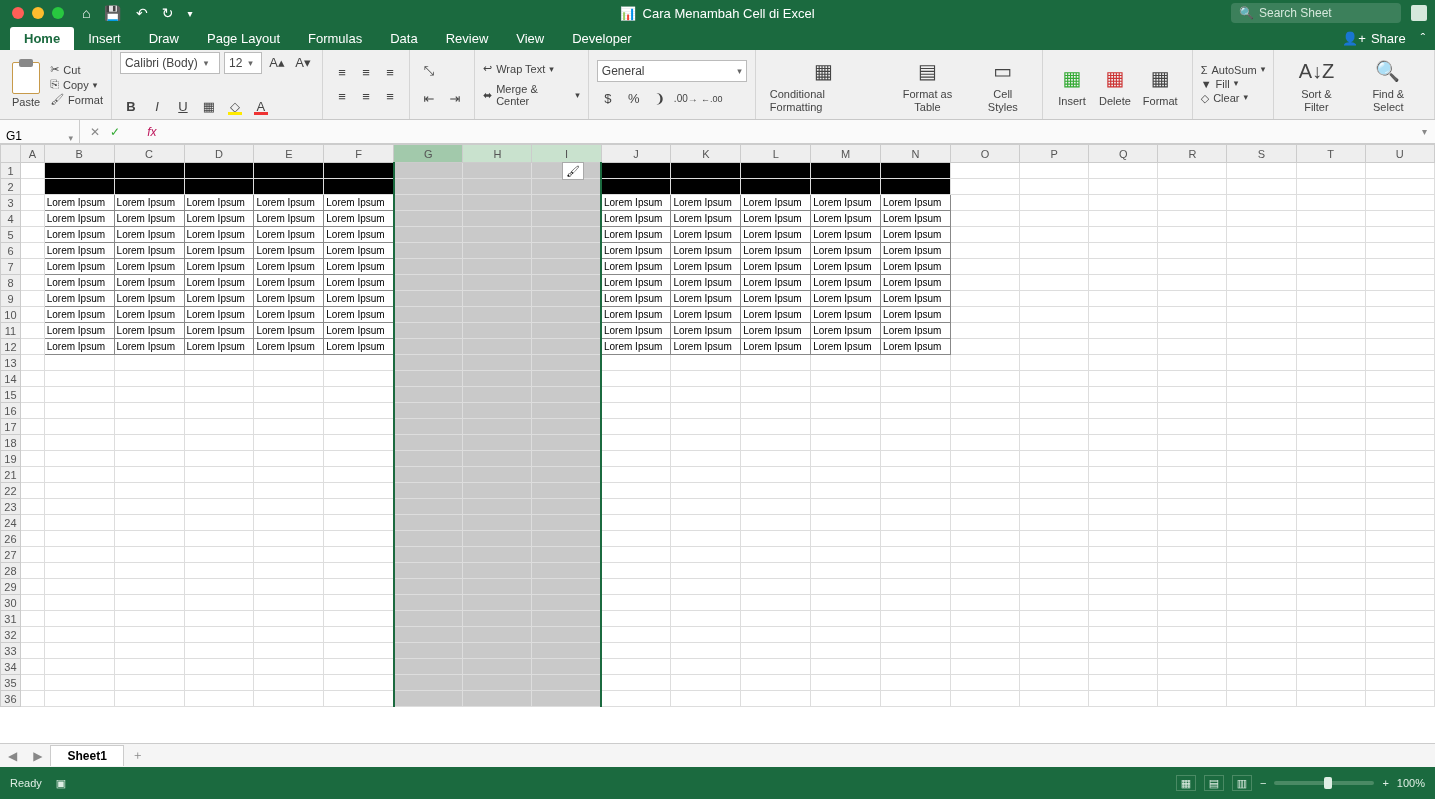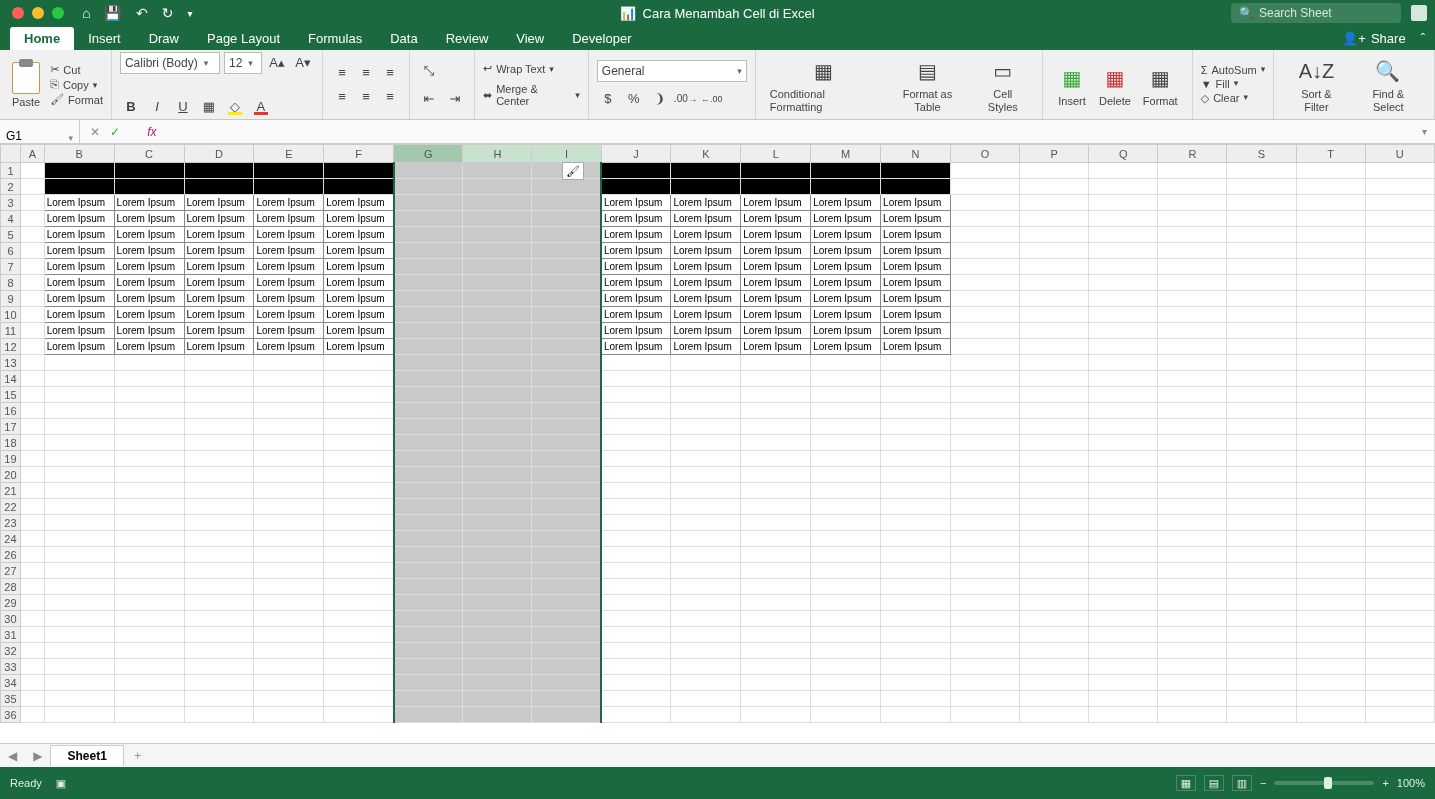--- a/index.html
+++ b/index.html
@@ -752,44 +752,20 @@
           <td class=""></td>
           <td class=""></td>
           <td class=""></td>
           <td class=""></td>
           <td class=""></td>
           <td class=""></td>
           <td class=""></td>
           <td class=""></td>
         </tr>
         <tr>
-          <td class="rowhdr">20</td>
-          <td class=""></td>
-          <td class=""></td>
-          <td class=""></td>
-          <td class=""></td>
-          <td class=""></td>
-          <td class=""></td>
-          <td class="selcol selborder-l"></td>
-          <td class="selcol"></td>
-          <td class="selcol selborder-r"></td>
-          <td class=""></td>
-          <td class=""></td>
-          <td class=""></td>
-          <td class=""></td>
-          <td class=""></td>
-          <td class=""></td>
-          <td class=""></td>
-          <td class=""></td>
-          <td class=""></td>
-          <td class=""></td>
-          <td class=""></td>
-          <td class=""></td>
-        </tr>
-        <tr>
           <td class="rowhdr">21</td>
           <td class=""></td>
           <td class=""></td>
           <td class=""></td>
           <td class=""></td>
           <td class=""></td>
           <td class=""></td>
           <td class="selcol selborder-l"></td>
           <td class="selcol"></td>
           <td class="selcol selborder-r"></td>

